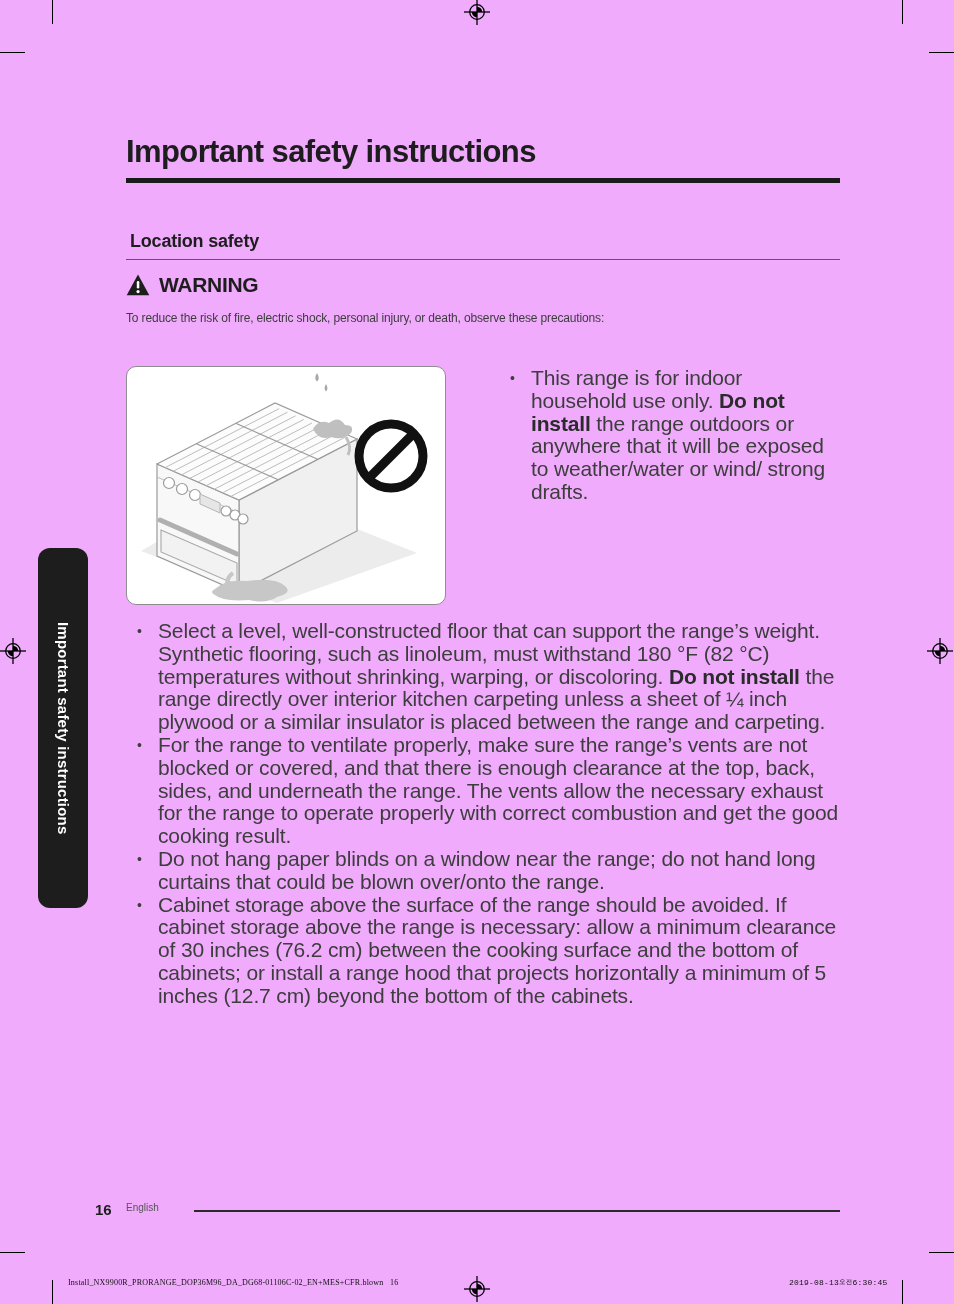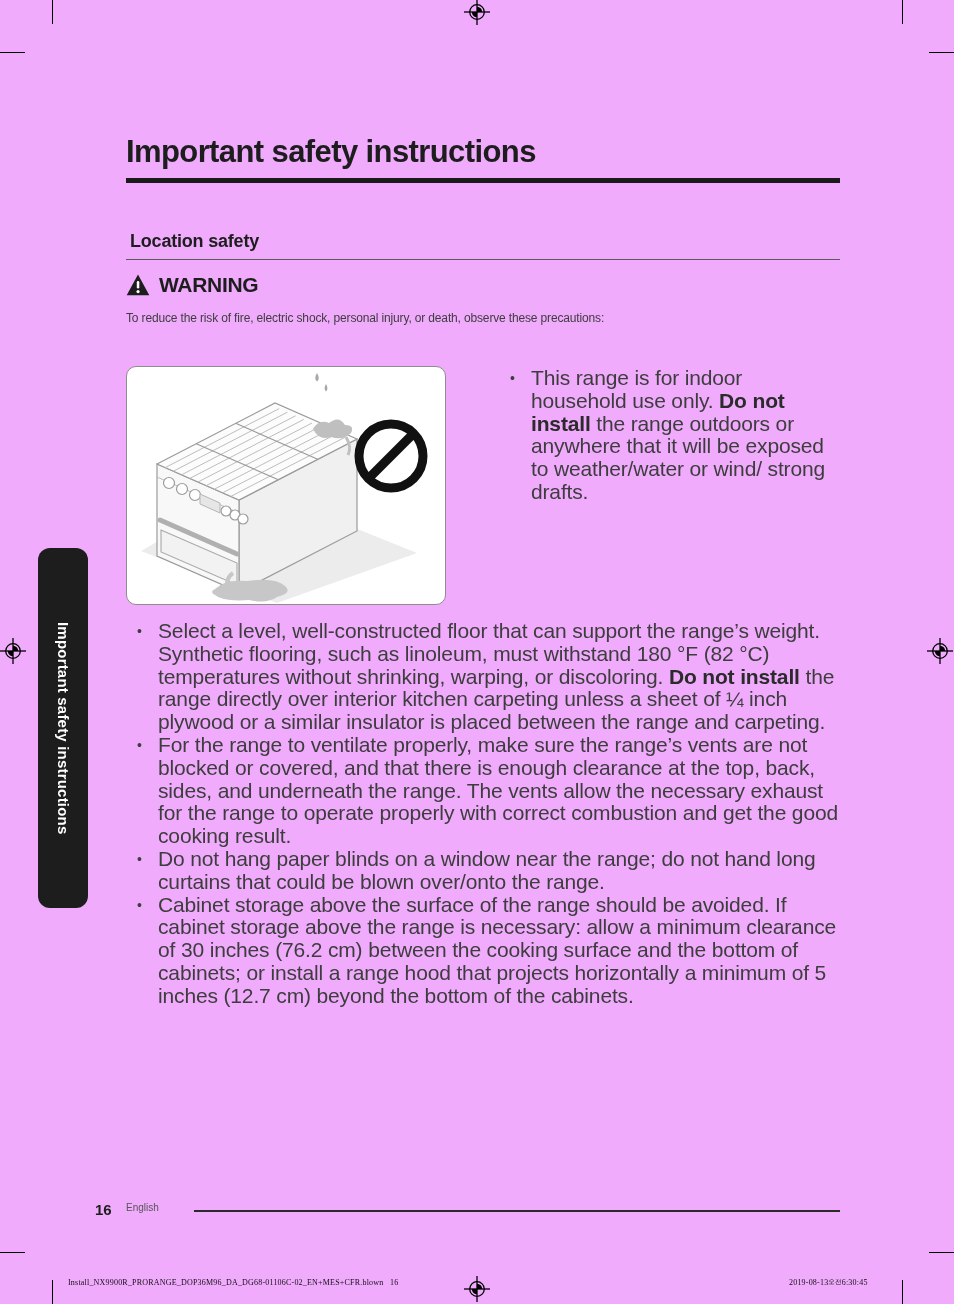--- a/index.html
+++ b/index.html
@@ -37,21 +37,21 @@
                  font-weight:700;letter-spacing:0.2px;white-space:nowrap;}
 
   
   .footer-page-number{left:95px;top:1201px;font-size:15px;font-weight:700;color:#1d1d1d;}
   .footer-language{left:126px;top:1202px;font-size:10px;color:#555;}
   .footer-rule{left:194px;top:1210px;width:646px;height:1.5px;background:#2a2a2a;}
 
   
   .print-meta{font-family:"Liberation Serif",serif;font-size:8px;color:#111;letter-spacing:0.2px;}
   .print-left{left:68px;top:1278px;}
-  .print-right{left:789px;top:1278px;display:flex;align-items:center;}
+  .print-right{left:789px;top:1278px;display:flex;align-items:center;font-family:Liberation Mono, monospace;}
   .print-ampm{font-size:6.5px;}
 
   
   .crop{background:#000;}
   .reg{width:26px;height:26px;}
 </style>
 </head>
 <body>
 
 <div class="page">

